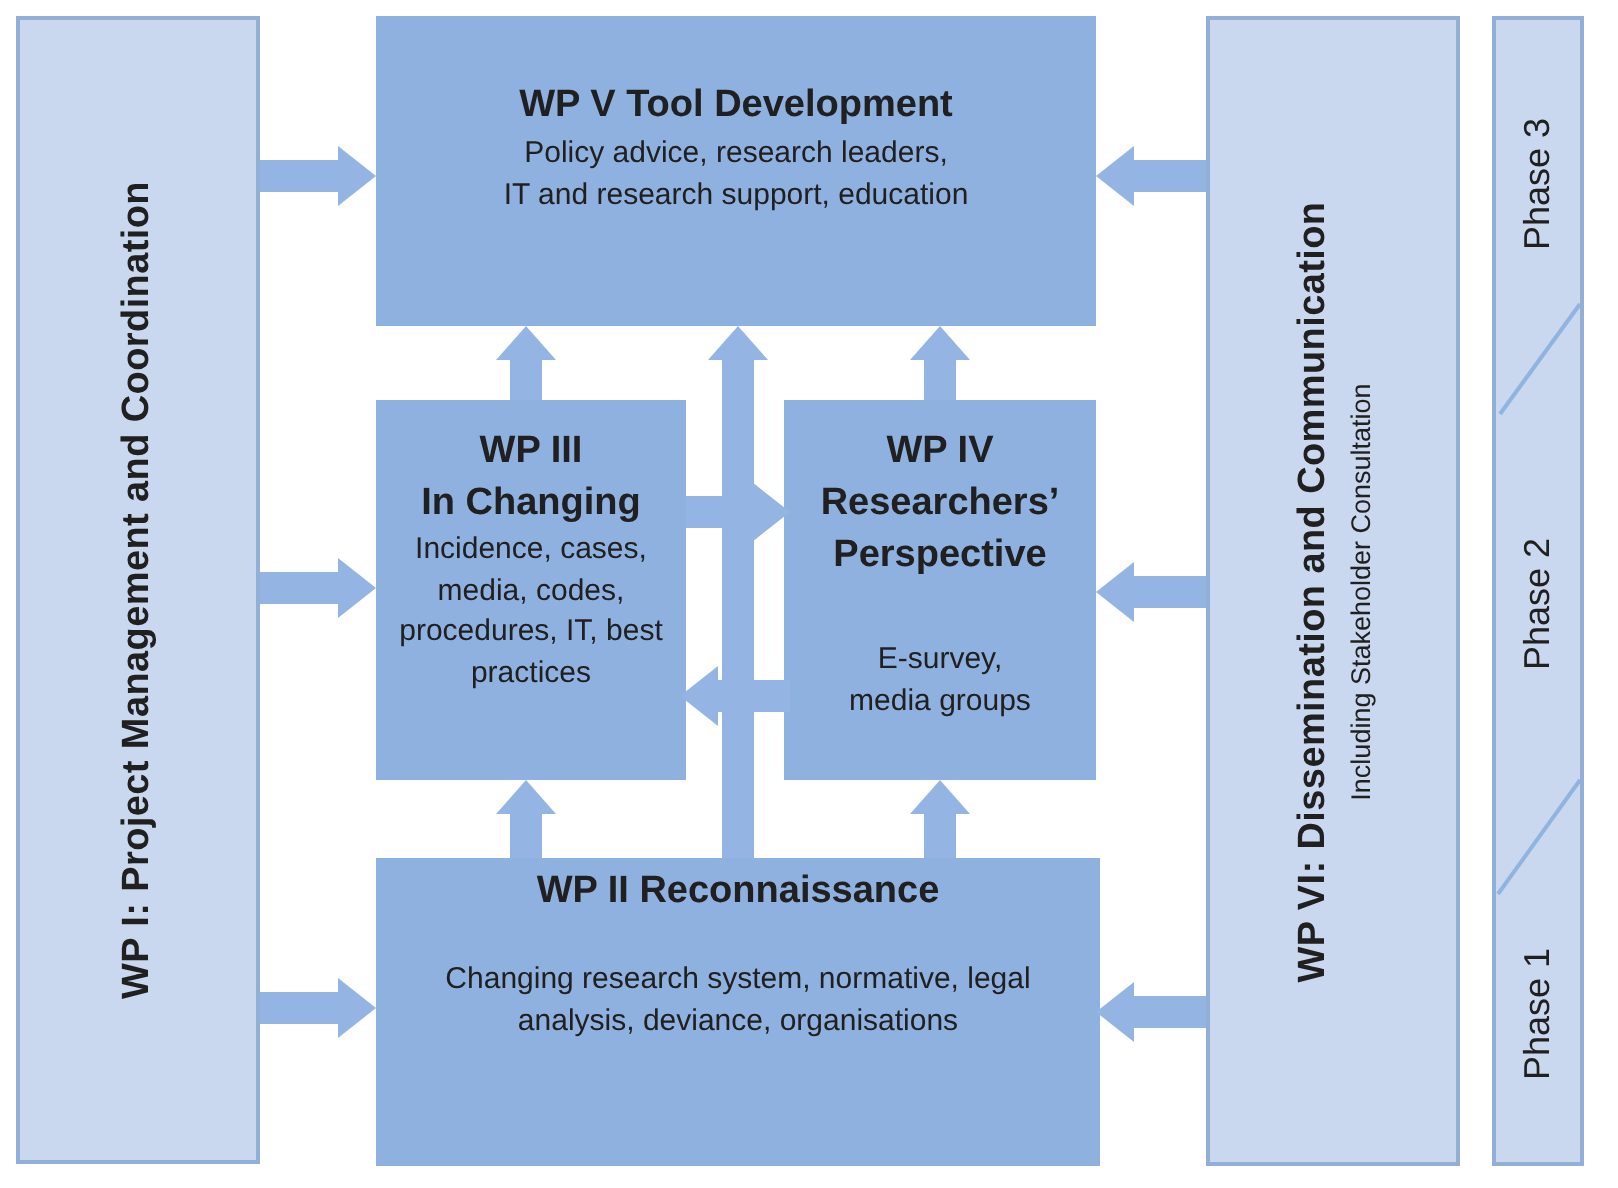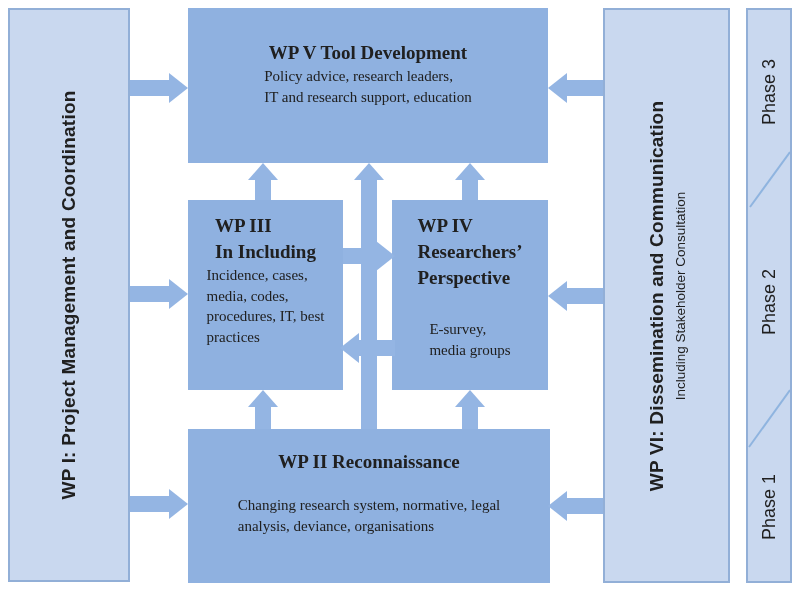--- a/index.html
+++ b/index.html
@@ -41,32 +41,31 @@
     white-space:nowrap;
     font-size:18px;font-weight:400;
   }
   .phase-svg{position:absolute;left:0;top:0;}
   
   .box{
     position:absolute;
     background:var(--box);
     box-sizing:border-box;
     display:flex;flex-direction:column;align-items:center;
-    text-align:left;
-    font-family:Liberation Serif, serif;
+    text-align:center;
   }
   .box-title{font-weight:700;font-size:19px;line-height:26px;white-space:pre-line;}
   .box-body{font-weight:400;font-size:15px;line-height:21px;white-space:pre-line;}
   .wp5{left:188px;top:8px;width:360px;height:155px;padding-top:32px;}
   .wp5 .box-body{}
   .wp3{left:188px;top:200px;width:155px;height:190px;padding-top:13px;}
   .wp3 .box-body{line-height:20.5px;}
   .wp4{left:392px;top:200px;width:156px;height:190px;padding-top:13px;}
   .wp4 .box-body{margin-top:28px;}
-  .wp2{left:188px;top:429px;width:362px;height:154px;padding-top:20px;}
+  .wp2{left:188px;top:429px;width:362px;height:154px;padding-top:4px;}
   .wp2 .box-body{margin-top:20px;}
   
   .arr{position:absolute;}
   .arr .shaft{position:absolute;background:var(--arrow);}
   .arr .head{position:absolute;width:0;height:0;}
   
   .arr-r{height:30px;}
   .arr-r .shaft{left:0;right:18px;top:7px;height:16px;}
   .arr-r .head{right:0;top:0;border-top:15px solid transparent;border-bottom:15px solid transparent;border-left:19px solid var(--arrow);}
   
@@ -105,21 +104,21 @@
   </div>
 
   <div class="box wp5">
     <div class="box-title">WP V Tool Development</div>
     <div class="box-body">Policy advice, research leaders,
 IT and research support, education</div>
   </div>
 
   <div class="box wp3">
     <div class="box-title">WP III
-In Including</div>
+In Changing</div>
     <div class="box-body">Incidence, cases,
 media, codes,
 procedures, IT, best
 practices</div>
   </div>
 
   <div class="box wp4">
     <div class="box-title">WP IV
 Researchers’
 Perspective</div>

